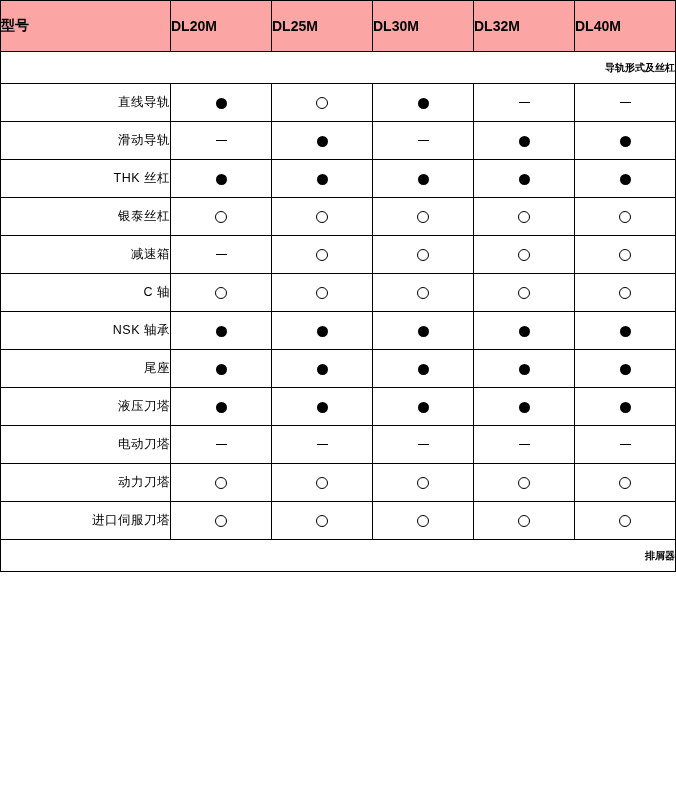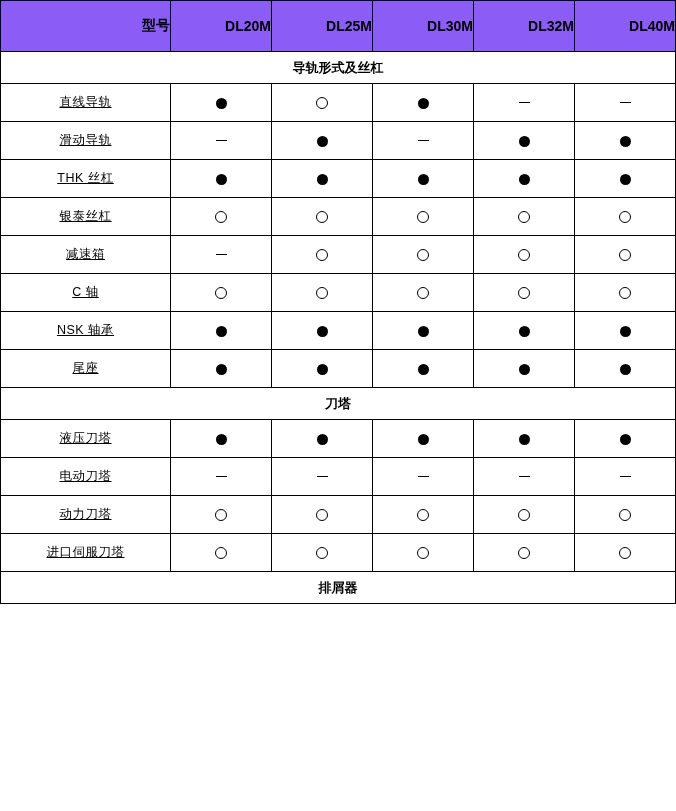--- a/index.html
+++ b/index.html
@@ -27,43 +27,42 @@
     border: 1px solid #000000;
     padding: 0;
     margin: 0;
   }
   
   th.header-label,
   th.header-model {
     height: 50px;
     font-size: 14px;
     font-weight: bold;
-    text-align: right;
-    vertical-align: middle;
-    background: #8b5cf6;
+    text-align: left;
+    vertical-align: middle;
+    background: #fca5a5;
   }
   th.header-label {
     font-size: 14px;
   }
   td.section-cell {
     height: 31px;
-    font-size: 13px;
+    font-size: 10px;
     font-weight: bold;
-    text-align: center;
+    text-align: right;
     padding-left: 9px;
     vertical-align: middle;
   }
   td.row-label {
     height: 37px;
     font-size: 12.5px;
-    text-align: center;
+    text-align: right;
     padding-left: 9px;
     vertical-align: middle;
     letter-spacing: 0.5px;
-    text-decoration: underline;
   }
   td.mark-cell {
     height: 37px;
     text-align: center;
     vertical-align: middle;
   }
   .mark {
     display: inline-block;
     line-height: 1;
     vertical-align: middle;
@@ -173,23 +172,20 @@
       </tr>
       <tr>
         <td class="row-label">尾座</td>
         <td class="mark-cell"><span class="mark mark-filled"></span></td>
         <td class="mark-cell"><span class="mark mark-filled"></span></td>
         <td class="mark-cell"><span class="mark mark-filled"></span></td>
         <td class="mark-cell"><span class="mark mark-filled"></span></td>
         <td class="mark-cell"><span class="mark mark-filled"></span></td>
       </tr>
       <tr>
-        <td class="section-cell" colspan="6">刀塔</td>
-      </tr>
-      <tr>
         <td class="row-label">液压刀塔</td>
         <td class="mark-cell"><span class="mark mark-filled"></span></td>
         <td class="mark-cell"><span class="mark mark-filled"></span></td>
         <td class="mark-cell"><span class="mark mark-filled"></span></td>
         <td class="mark-cell"><span class="mark mark-filled"></span></td>
         <td class="mark-cell"><span class="mark mark-filled"></span></td>
       </tr>
       <tr>
         <td class="row-label">电动刀塔</td>
         <td class="mark-cell"><span class="mark mark-dash"></span></td>

